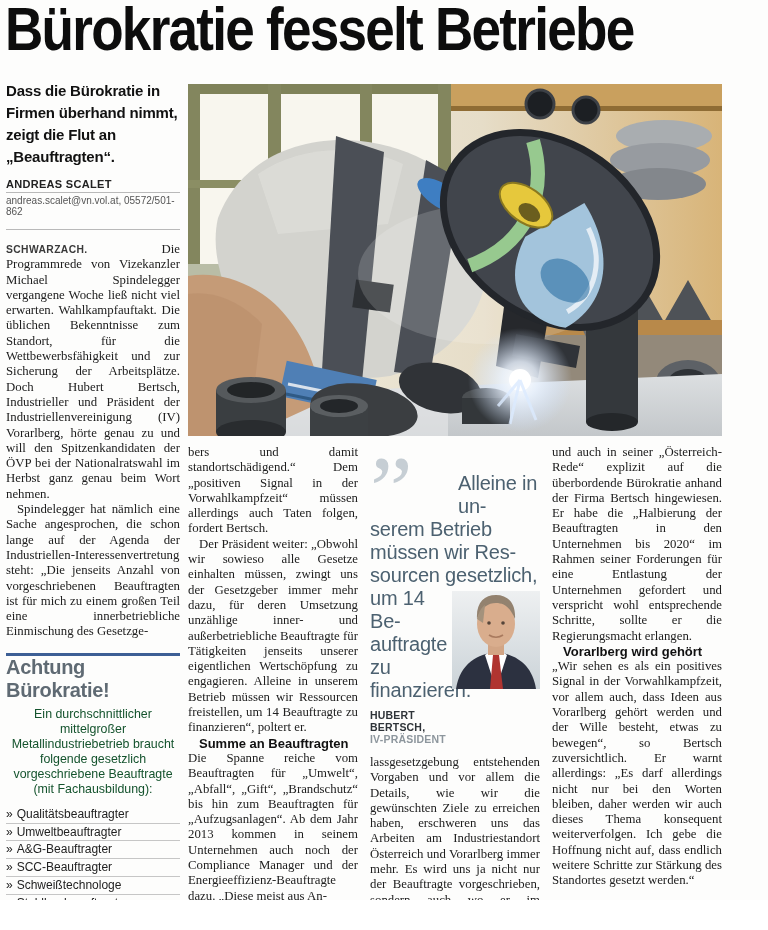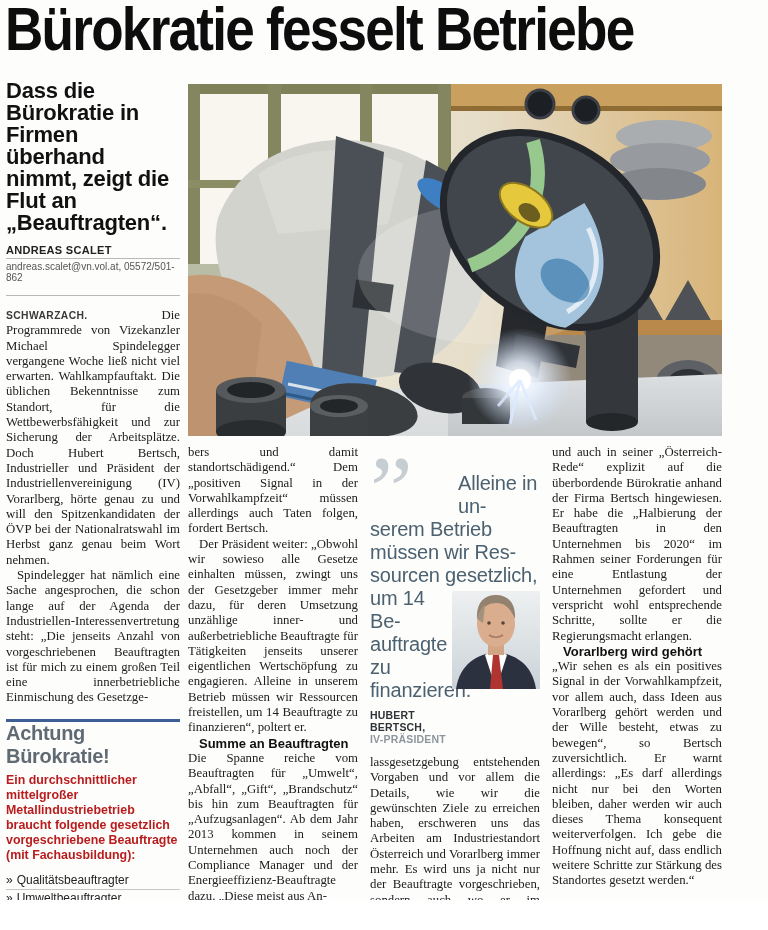--- a/index.html
+++ b/index.html
@@ -12,21 +12,21 @@
   
   .headline {
     position:absolute; left:5px; top:-4px; width:760px; height:66px;
     font-size:61px; font-weight:800; letter-spacing:-2px; color:#0d0d0d;
     transform:scaleX(0.87); transform-origin:left top; white-space:nowrap;
     line-height:66px;
   }
   
   .leftcol { position:absolute; left:6px; top:80px; width:174px; }
   .lead {
-    font-size:22px; line-height:22px; font-weight:700; color:#111;
+    font-size:15px; line-height:22px; font-weight:700; color:#111;
     letter-spacing:-0.2px; margin-bottom:10px;
   }
   .author-block { border-bottom:1px solid #b9b9b9; padding-bottom:12px; margin-bottom:12px; }
   .author-name {
     font-size:11px; font-weight:700; letter-spacing:0.3px; color:#222;
     border-bottom:1px solid #b9b9b9; padding-bottom:2px; margin-bottom:2px;
   }
   .author-contact { font-size:10px; color:#555; }
   .serif-body {
     font-family:"Liberation Serif", serif; font-size:12.8px; line-height:15.3px;
@@ -34,21 +34,21 @@
   }
   .serif-body p { margin:0; }
   .serif-body p + p { text-indent:11px; }
   .dateline {
     font-family:"Liberation Sans", sans-serif; font-weight:700; font-size:10.3px;
     letter-spacing:0.4px; color:#3a3a3a;
   }
   
   .infobox { margin-top:13px; border-top:3px solid #3d5f95; }
   .infobox-title { font-size:20px; font-weight:700; color:#5f6a73; letter-spacing:-0.3px; margin-bottom:5px; }
-  .infobox-intro { font-size:12.4px; font-weight:700; line-height:15px; color:#b91c1c; margin-bottom:9px; }
+  .infobox-intro { font-size:12.4px; font-weight:400; line-height:15px; color:#14532d; margin-bottom:9px;text-align:center; }
   .infobox-list { list-style:none; }
   .infobox-list li {
     display:flex; font-size:12px; line-height:12.8px; color:#222;
     padding:2px 0 2px; border-bottom:1px solid #c6c6c6;
   }
   .infobox-list li:last-child { border-bottom:none; }
   .infobox-list .marker { margin-right:4px; flex:0 0 auto; }
   .infobox-list .item-text { flex:1; }
   
   .rightarea { position:absolute; left:188px; top:84px; width:534px; }

